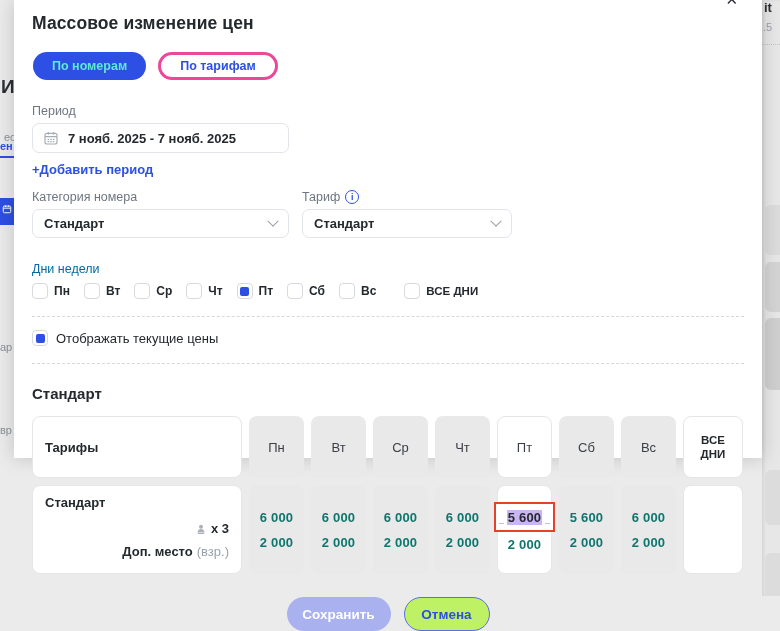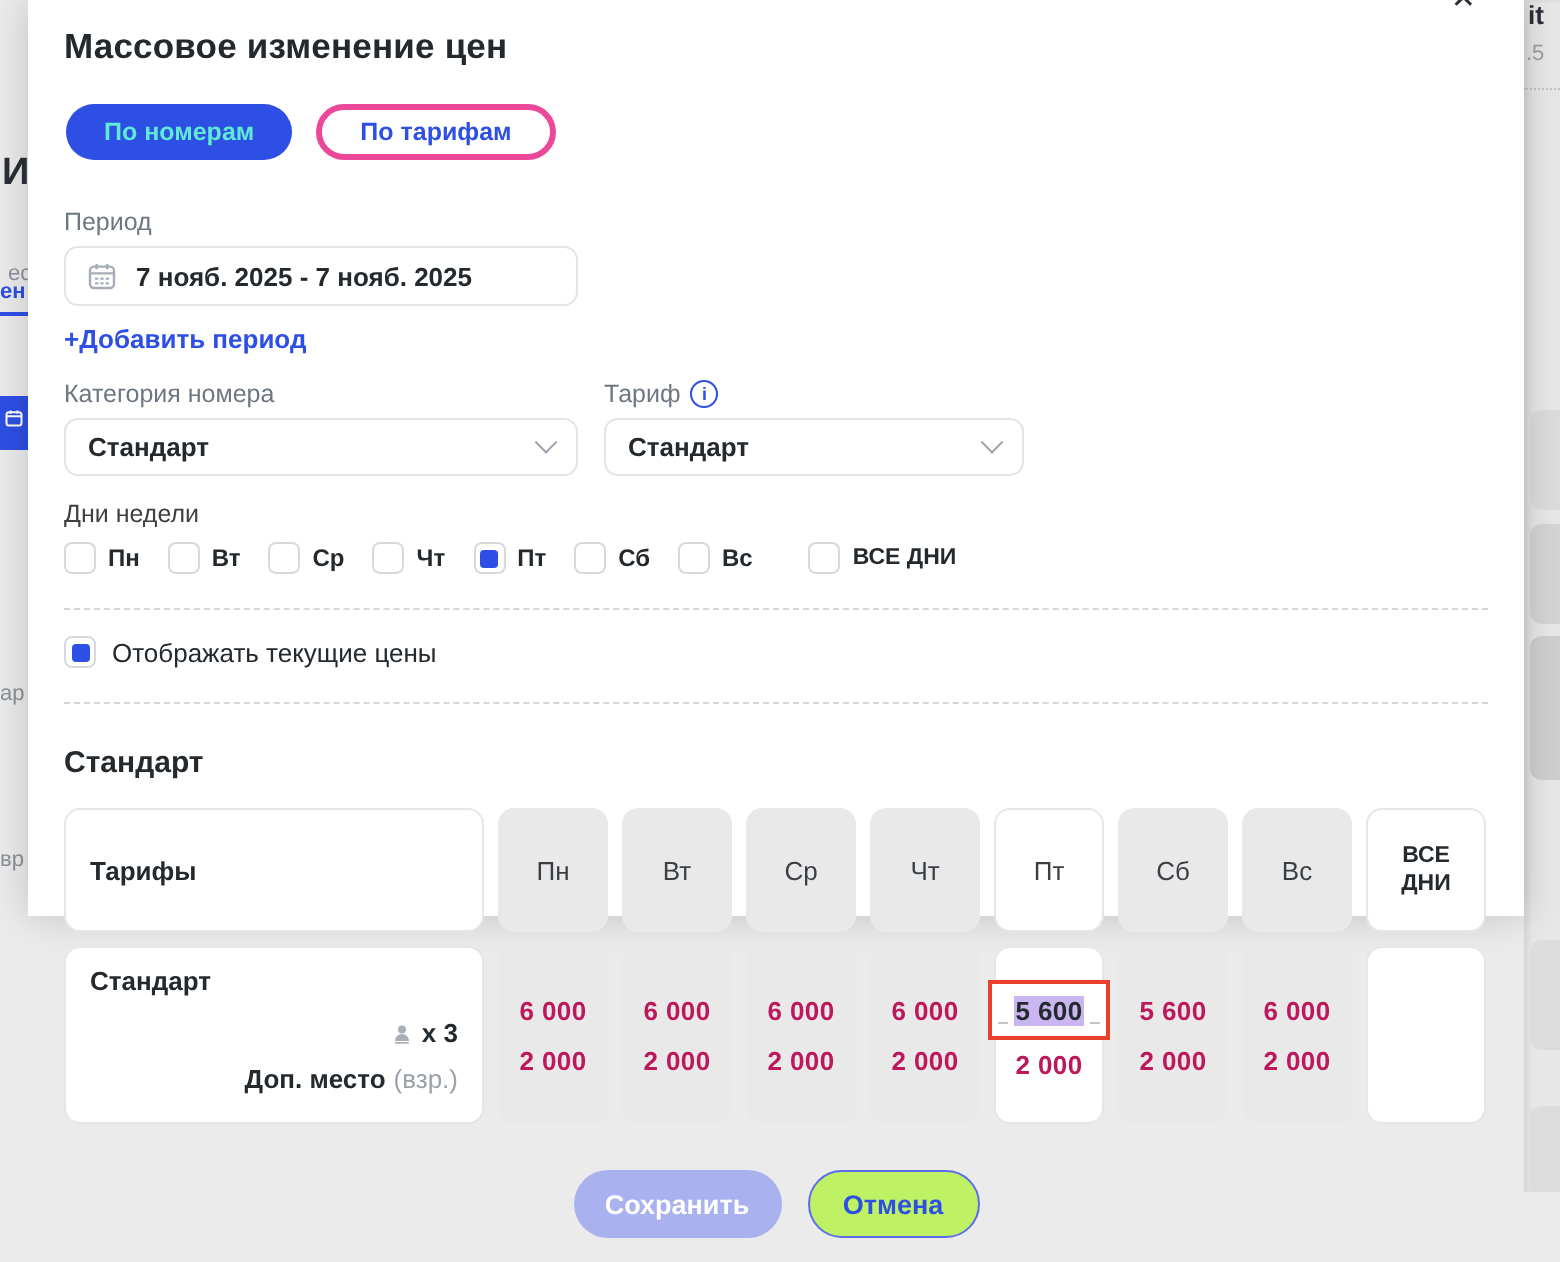--- a/index.html
+++ b/index.html
@@ -67,21 +67,21 @@
   }
   .sel-cat .select { width: 257px; }
   .sel-tar .select { width: 210px; }
   .chev { width: 8px; height: 8px; border-right: 1.6px solid #9aa1ab; border-bottom: 1.6px solid #9aa1ab; transform: rotate(45deg) translate(-2px,-2px); }
   .info-i {
     width: 14px; height: 14px; border: 1.3px solid #2e4fe4; border-radius: 50%;
     color: #2e4fe4; font-size: 9px; font-weight: 700; font-style: normal;
     display: inline-flex; align-items: center; justify-content: center; cursor: pointer;
   }
 
-  .days-label { margin-top: 12px; font-size: 12.5px; color: #404040; }
+  .days-label { margin-top: 24px; font-size: 12.5px; color: #0369a1; }
   .days-row { margin-top: 7px; display: flex; align-items: center; gap: 14px; }
   .day-item { display: flex; align-items: center; gap: 6px; }
   .day-item.all-days { margin-left: 14px; }
   .cbx {
     width: 16px; height: 16px; border: 1.5px solid #d6dade; border-radius: 4px; background: #fff;
     display: inline-flex; align-items: center; justify-content: center; cursor: pointer; flex: none;
   }
   .cbx.checked::after { content: ""; width: 9px; height: 9px; background: #2e4fe4; border-radius: 2px; }
   .day-item > span.lbl { font-size: 12px; font-weight: 600; color: #24292e; }
   .day-item.all-days > span.lbl { font-weight: 700; font-size: 11.5px; }
@@ -103,21 +103,21 @@
   .cell.white { background: #fff; border: 1px solid #e4e6e9; }
   .hdr { height: 62px; font-size: 13px; color: #3a3f46; text-align: center; }
   .hdr.first { align-items: flex-start; padding-left: 12px; font-weight: 700; color: #24292e; }
   .hdr.all-days { font-weight: 700; font-size: 11.5px; line-height: 1.25; color: #24292e; padding: 0 8px; }
   .bdy { height: 89px; }
   .bdy.first { align-items: stretch; justify-content: flex-start; padding: 9px 12px 10px; }
   .tariff-name { font-size: 13px; font-weight: 700; }
   .occ-line { margin-top: 7px; display: flex; align-items: center; justify-content: flex-end; gap: 4px; height: 25px; font-size: 13px; font-weight: 600; }
   .extra-line { display: flex; justify-content: flex-end; align-items: center; gap: 4px; height: 25px; font-size: 13px; font-weight: 600; }
   .extra-note { color: #9aa1ab; font-weight: 400; }
-  .price-line { height: 25px; line-height: 25px; font-size: 13px; font-weight: 600; color: #be185d; letter-spacing: .2px; text-align: center; }
+  .price-line { height: 25px; line-height: 25px; font-size: 13px; font-weight: 600; color: #0f766e; letter-spacing: .2px; text-align: center; }
   .price-block { display: flex; flex-direction: column; }
 
   .bdy.editing { justify-content: center; }
   .price-editor {
     width: calc(100% + 8px); margin: 0 -4px; height: 30px;
     border: 2px solid #e8402a; background: #fff;
     display: flex; align-items: center; justify-content: center; cursor: text;
   }
   .dash-seg { flex: 1; border-bottom: 1px dashed #c0c5cc; margin: 0 3px; transform: translateY(6px); }
   .edit-value { background: #c9b6f1; font-size: 13px; font-weight: 600; letter-spacing: .2px; padding: 0 1px; }

